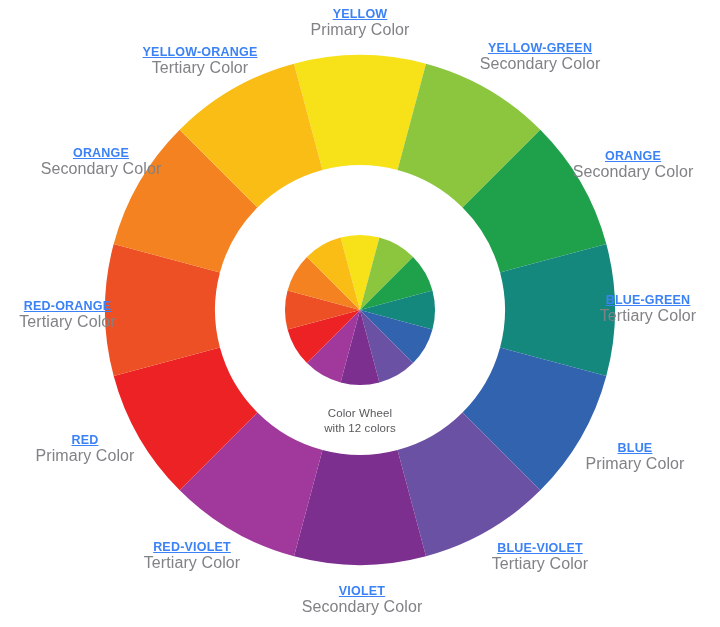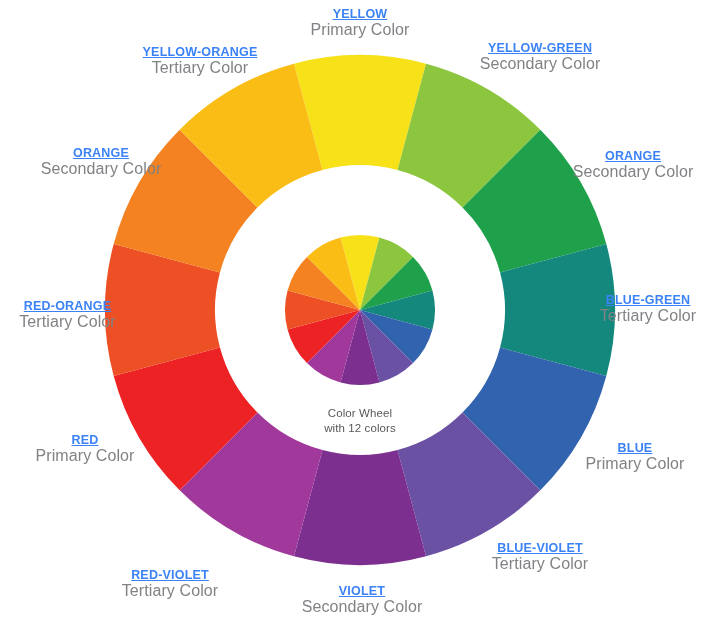--- a/index.html
+++ b/index.html
@@ -130,21 +130,21 @@
         <div class="kind">Primary Color</div>
       </div>
       <div class="label ta-center" style="left: 440px; top: 540px; width: 200px;">
         <div class="name">BLUE-VIOLET</div>
         <div class="kind">Tertiary Color</div>
       </div>
       <div class="label ta-center" style="left: 262px; top: 583px; width: 200px;">
         <div class="name">VIOLET</div>
         <div class="kind">Secondary Color</div>
       </div>
-      <div class="label ta-center" style="left: 70px; top: 539px; width: 200px; margin-top: 28px;">
+      <div class="label ta-center" style="left: 92px; top: 539px; width: 200px;">
         <div class="name">RED-VIOLET</div>
         <div class="kind">Tertiary Color</div>
       </div>
       <div class="label ta-center" style="left: 0px; top: 432px; width: 170px;">
         <div class="name">RED</div>
         <div class="kind">Primary Color</div>
       </div>
       <div class="label ta-center" style="left: 0px; top: 298px; width: 135px;">
         <div class="name">RED-ORANGE</div>
         <div class="kind">Tertiary Color</div>

